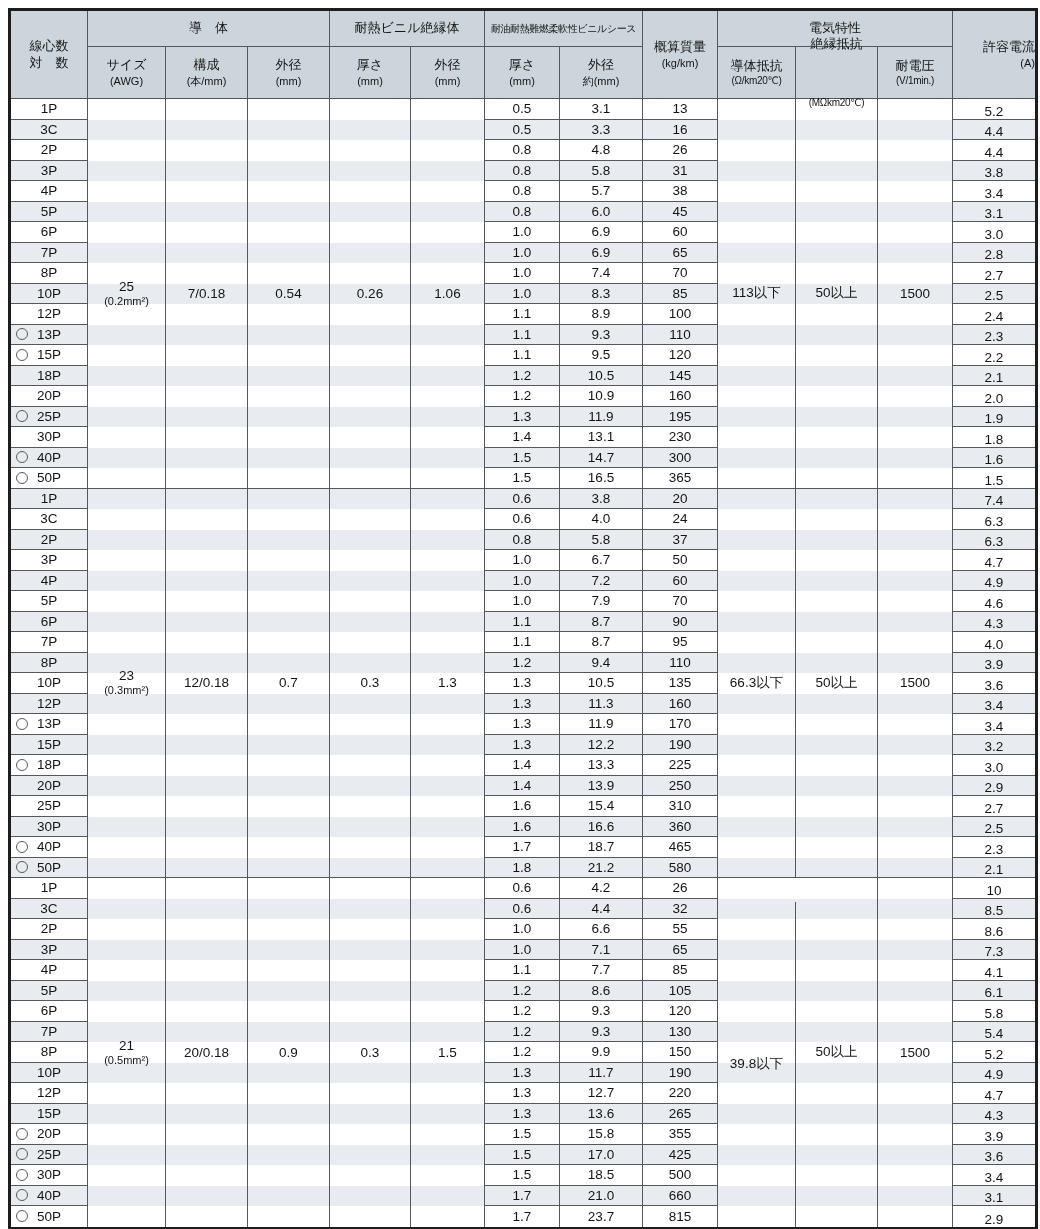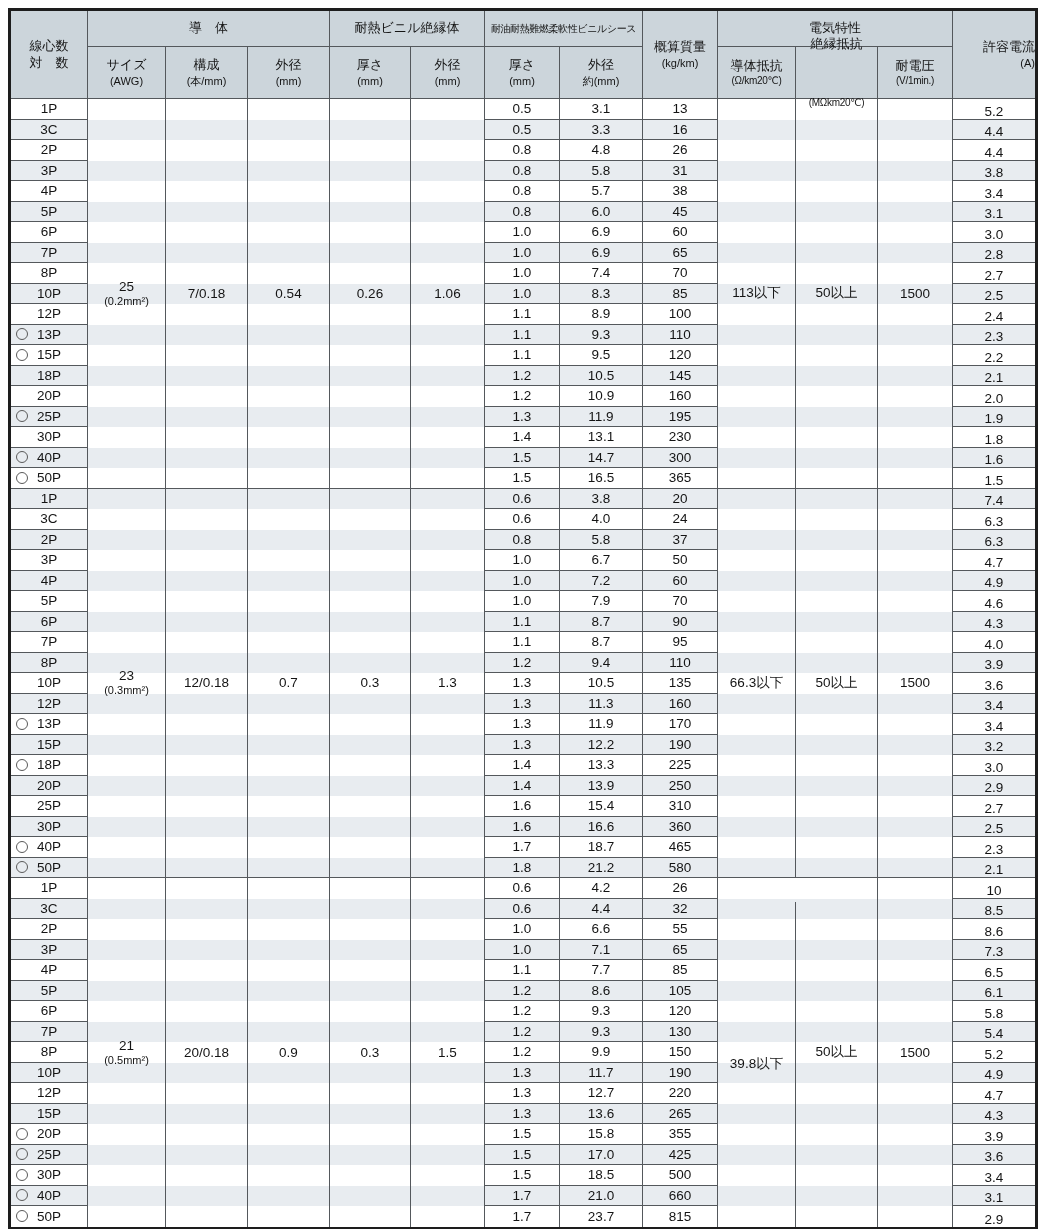--- a/index.html
+++ b/index.html
@@ -501,21 +501,21 @@
     <div class="dc" style="grid-area: 44 / 7;">1.0</div>
     <div class="dc" style="grid-area: 44 / 8;">7.1</div>
     <div class="dc" style="grid-area: 44 / 9;">65</div>
     <div class="dc noR" style="grid-area: 44 / 13;">7.3</div>
     <div class="dc rl" style="grid-area: 45 / 1;">
       <span>4P</span>
     </div>
     <div class="dc" style="grid-area: 45 / 7;">1.1</div>
     <div class="dc" style="grid-area: 45 / 8;">7.7</div>
     <div class="dc" style="grid-area: 45 / 9;">85</div>
-    <div class="dc noR" style="grid-area: 45 / 13;">6.5</div>
+    <div class="dc noR" style="grid-area: 45 / 13;">4.1</div>
     <div class="dc rl" style="grid-area: 46 / 1;">
       <span>5P</span>
     </div>
     <div class="dc" style="grid-area: 46 / 7;">1.2</div>
     <div class="dc" style="grid-area: 46 / 8;">8.6</div>
     <div class="dc" style="grid-area: 46 / 9;">105</div>
     <div class="dc noR" style="grid-area: 46 / 13;">6.1</div>
     <div class="dc rl" style="grid-area: 47 / 1;">
       <span>6P</span>
     </div>

